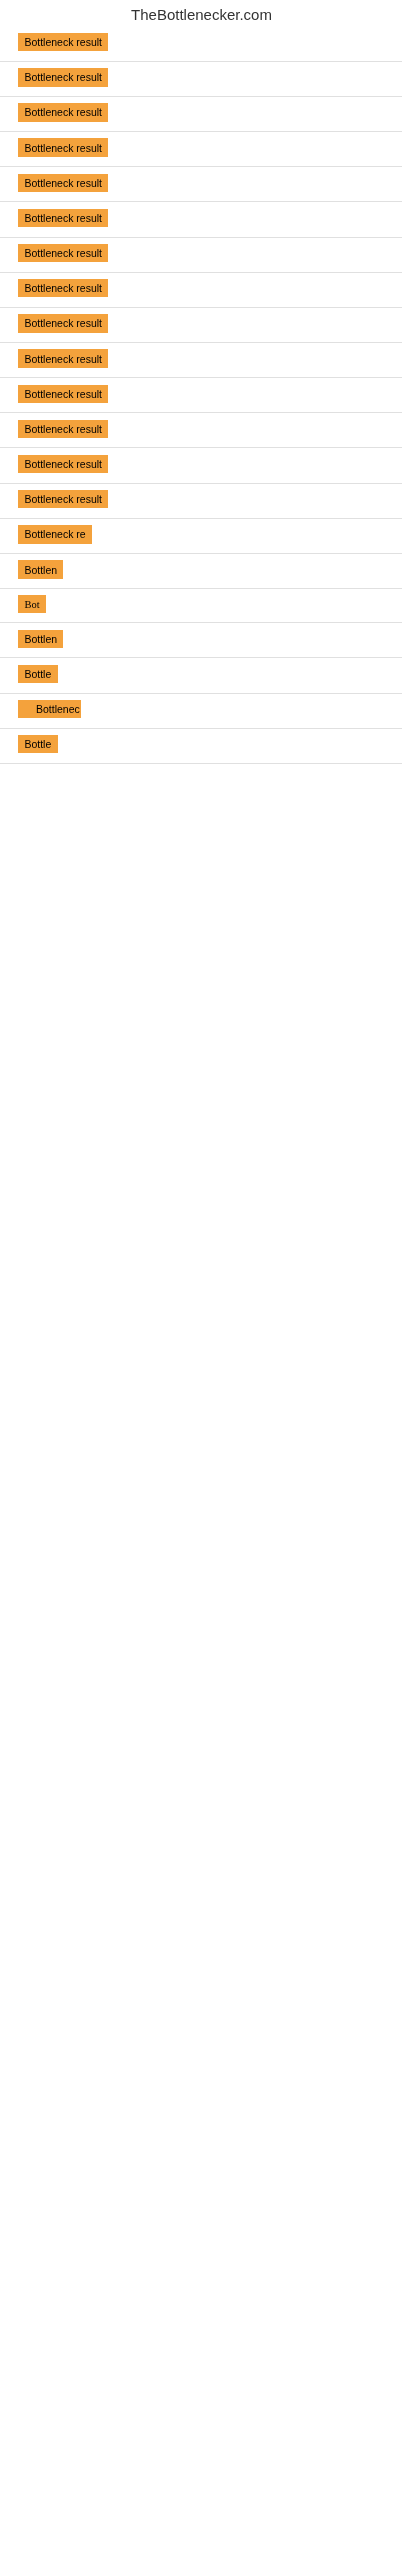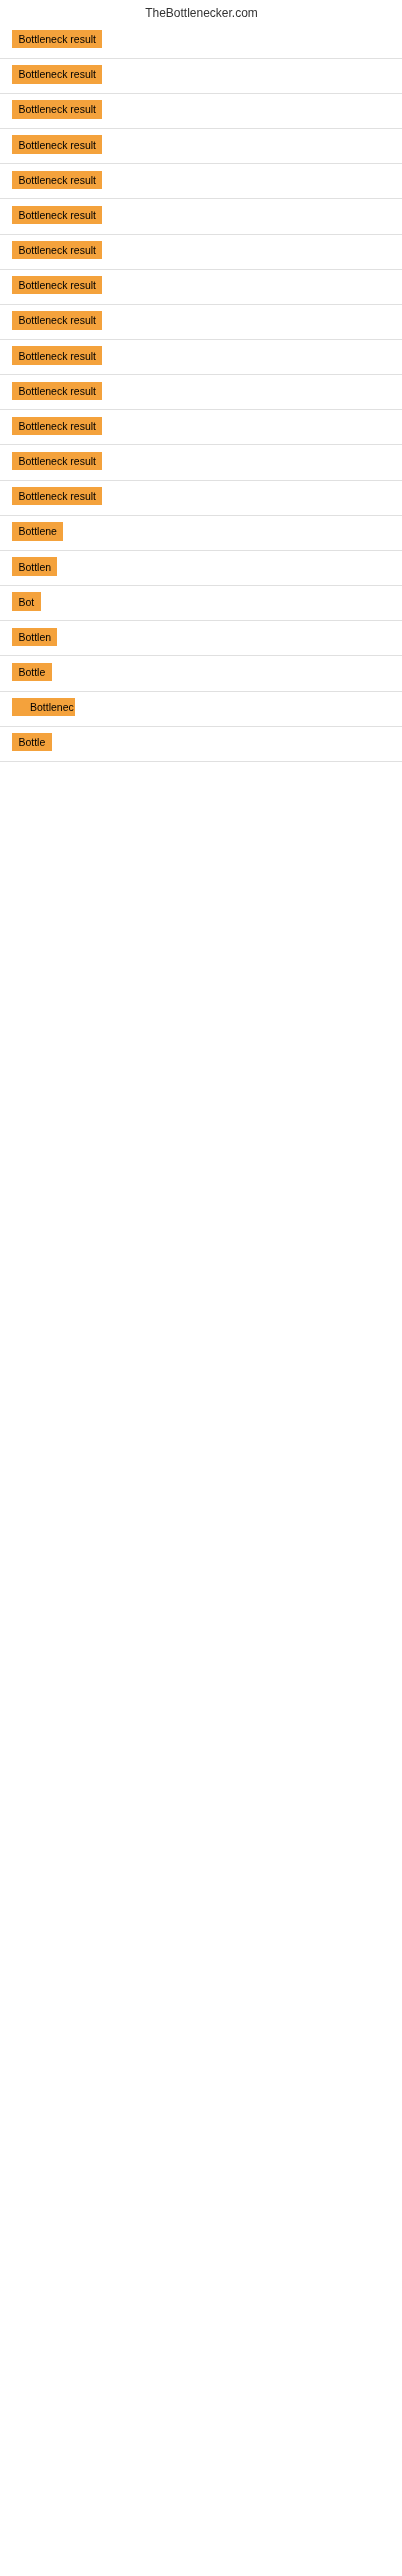--- a/index.html
+++ b/index.html
@@ -11,40 +11,40 @@
     body {
       width: 403px;
       min-height: 2576px;
       background-color: #ffffff;
       font-family: Arial, sans-serif;
       position: relative;
     }
 
     .site-title {
       text-align: center;
-      font-size: 12px;
+      font-size: 15px;
       color: #333;
       padding: 6.4px 0 3.2px 0;
       font-weight: normal;
     }
 
     .bottleneck-item {
       margin: 0 0 0 0;
       padding: 6.4px 0 6.4px 0;
       border-bottom: 0.8px solid #e0e0e0;
       position: relative;
     }
 
     .bottleneck-badge {
       display: inline-block;
       background-color: #f4a23c;
       color: #000;
       font-size: 10.5px;
       padding: 3.2px 6.4px;
-      margin-left: 12px;
+      margin-left: 18px;
       font-weight: normal;
       white-space: nowrap;
       overflow: hidden;
     }
 
     .items-container {
       width: 100%;
     }
 
     
@@ -62,21 +62,21 @@
     <div class="bottleneck-item"><span class="bottleneck-badge" style="max-width: 97px;">Bottleneck result</span></div>
     <div class="bottleneck-item"><span class="bottleneck-badge" style="max-width: 97px;">Bottleneck result</span></div>
     <div class="bottleneck-item"><span class="bottleneck-badge" style="max-width: 97px;">Bottleneck result</span></div>
     <div class="bottleneck-item"><span class="bottleneck-badge" style="max-width: 97px;">Bottleneck result</span></div>
     <div class="bottleneck-item"><span class="bottleneck-badge" style="max-width: 97px;">Bottleneck result</span></div>
     <div class="bottleneck-item"><span class="bottleneck-badge" style="max-width: 97px;">Bottleneck result</span></div>
     <div class="bottleneck-item"><span class="bottleneck-badge" style="max-width: 97px;">Bottleneck result</span></div>
     <div class="bottleneck-item"><span class="bottleneck-badge" style="max-width: 97px;">Bottleneck result</span></div>
     <div class="bottleneck-item"><span class="bottleneck-badge" style="max-width: 97px;">Bottleneck result</span></div>
     <div class="bottleneck-item"><span class="bottleneck-badge" style="max-width: 97px;">Bottleneck result</span></div>
-    <div class="bottleneck-item"><span class="bottleneck-badge" style="max-width: 58px;">Bottlene</span></div>
+    <div class="bottleneck-item"><span class="bottleneck-badge" style="max-width: 76px;">Bottleneck re</span></div>
     <div class="bottleneck-item"><span class="bottleneck-badge" style="max-width: 52px;">Bottlen</span></div>
-    <div class="bottleneck-item"><span class="bottleneck-badge" style="max-width: 29px;">Bot</span></div>
+    <div class="bottleneck-item"><span class="bottleneck-badge" style="max-width: 29px; font-family: Liberation Serif, serif;">Bot</span></div>
     <div class="bottleneck-item"><span class="bottleneck-badge" style="max-width: 52px;">Bottlen</span></div>
     <div class="bottleneck-item"><span class="bottleneck-badge" style="max-width: 43px;">Bottle</span></div>
     <div class="bottleneck-item"><span class="bottleneck-badge" style="max-width: 63px; padding-left: 18px;">Bottlenec</span></div>
     <div class="bottleneck-item"><span class="bottleneck-badge" style="max-width: 43px;">Bottle</span></div>
   </div>
 
 
 </body></html>

